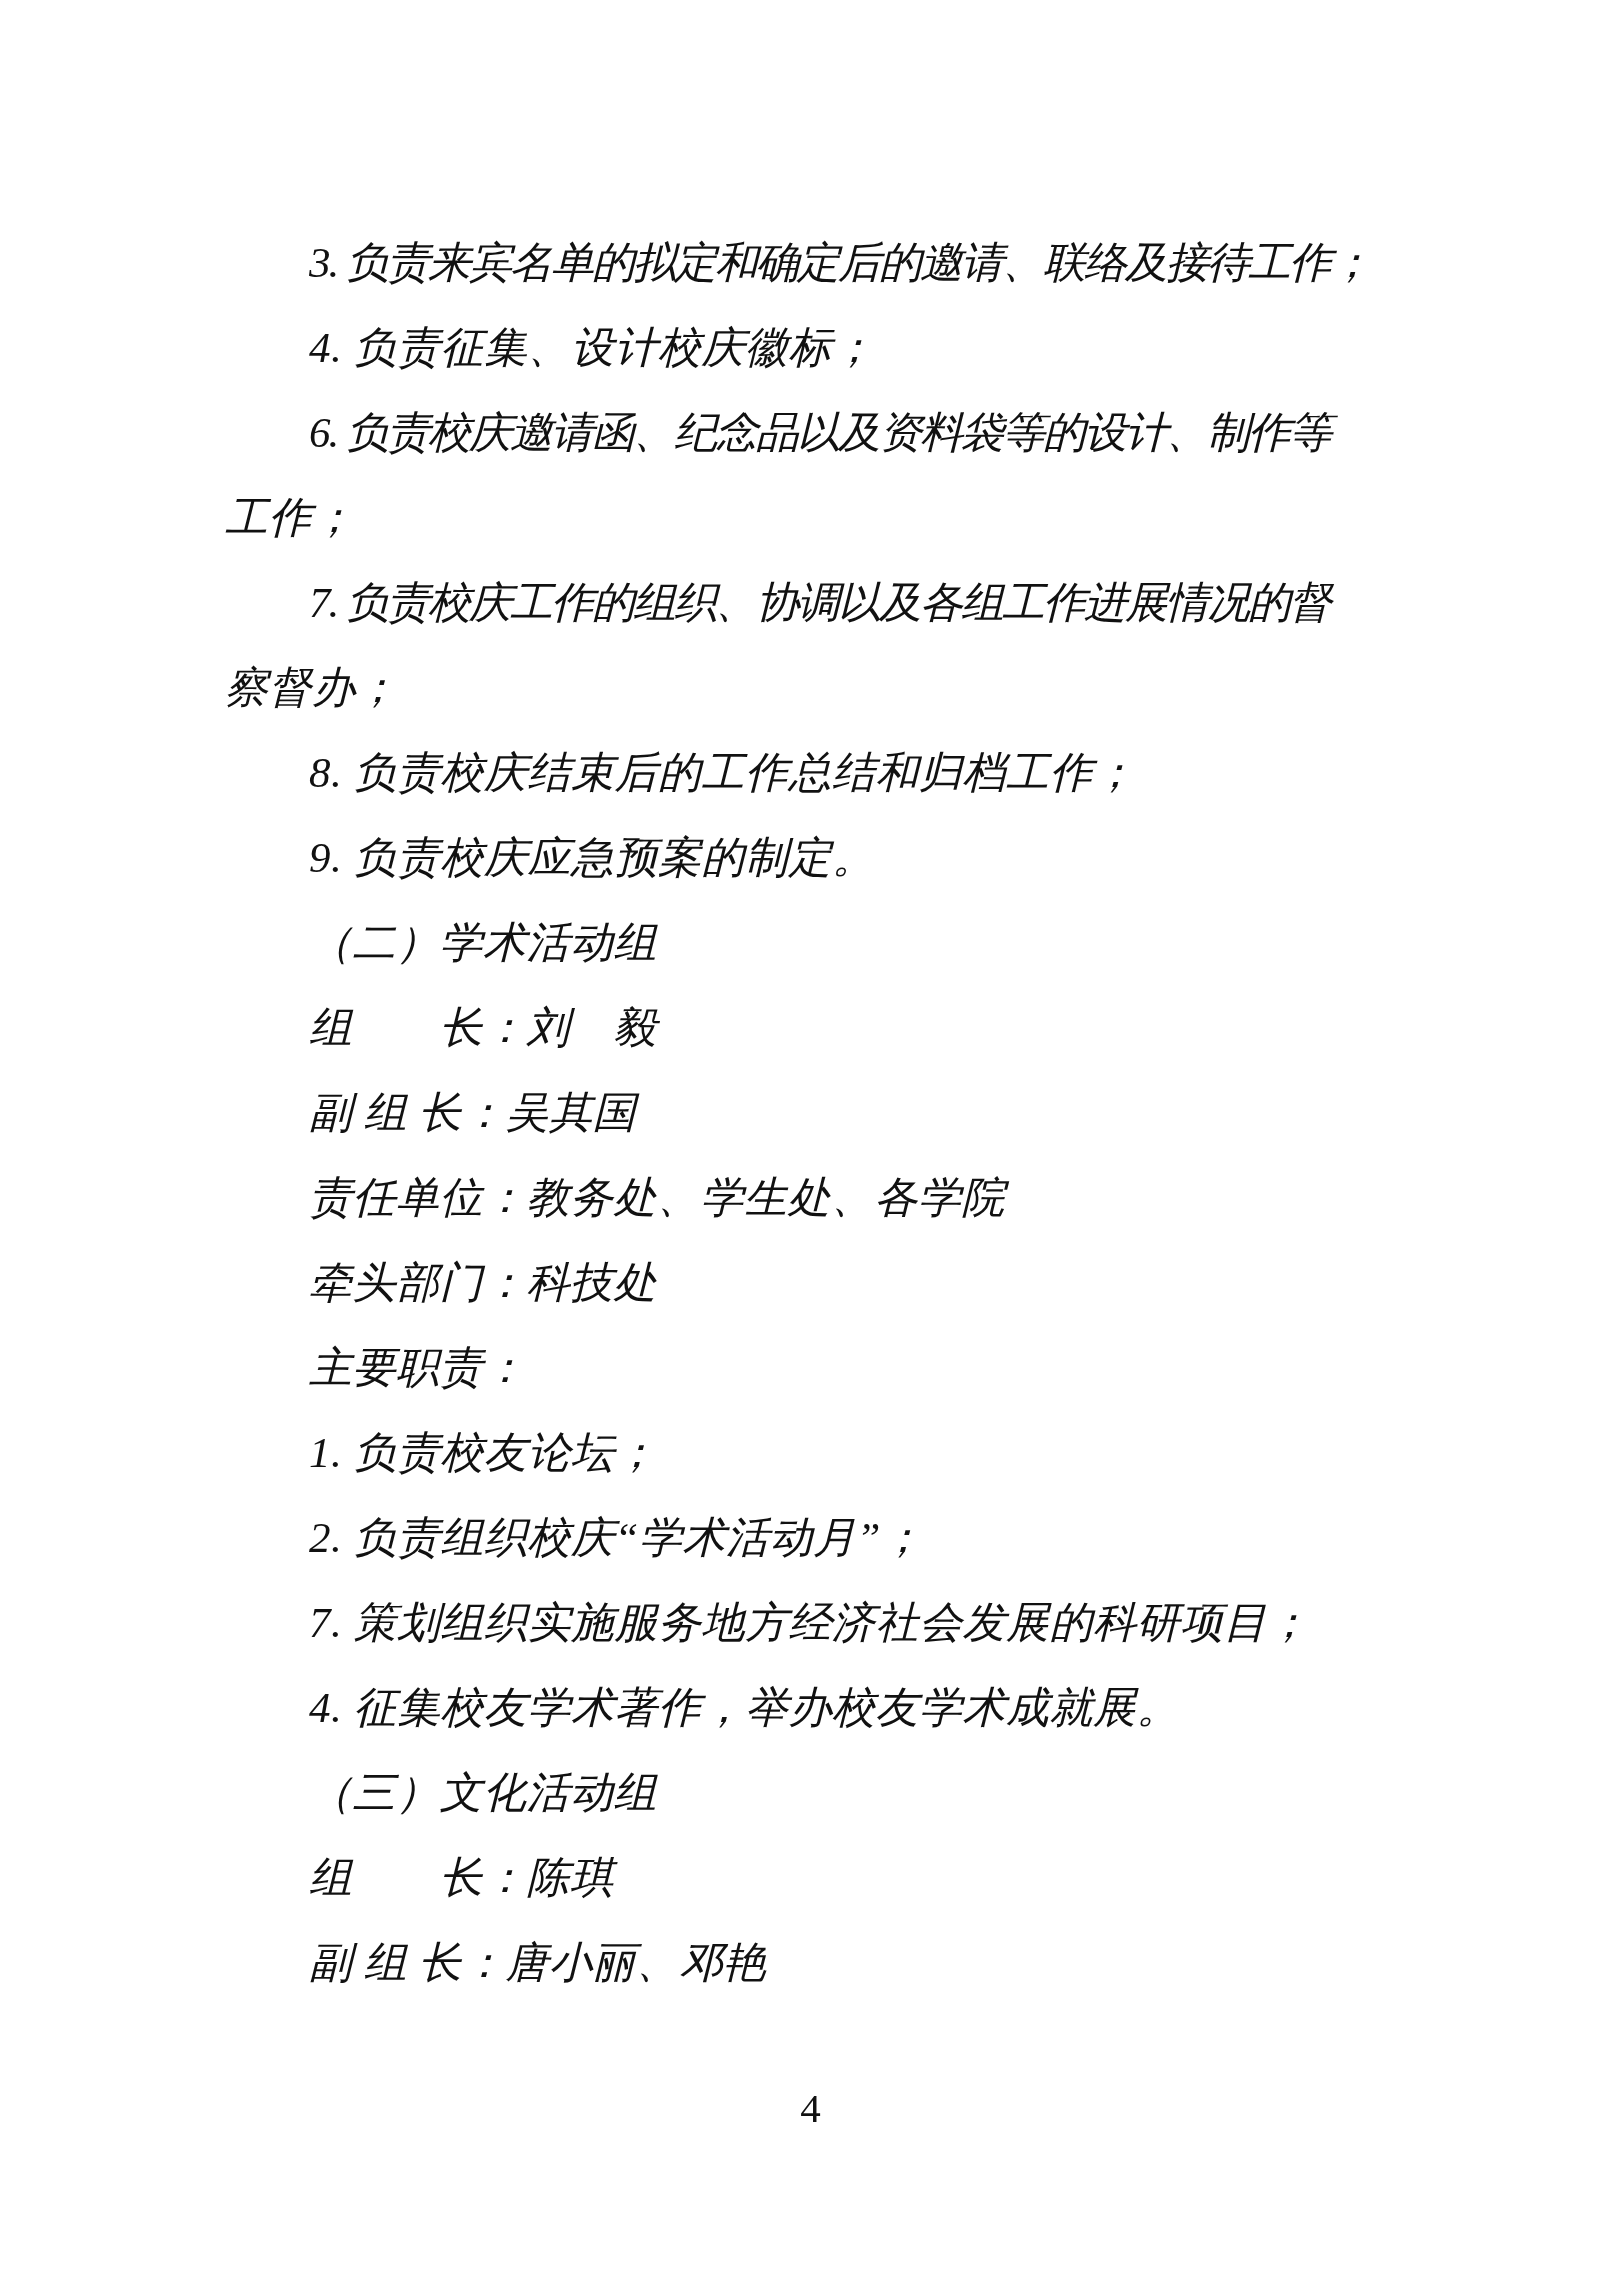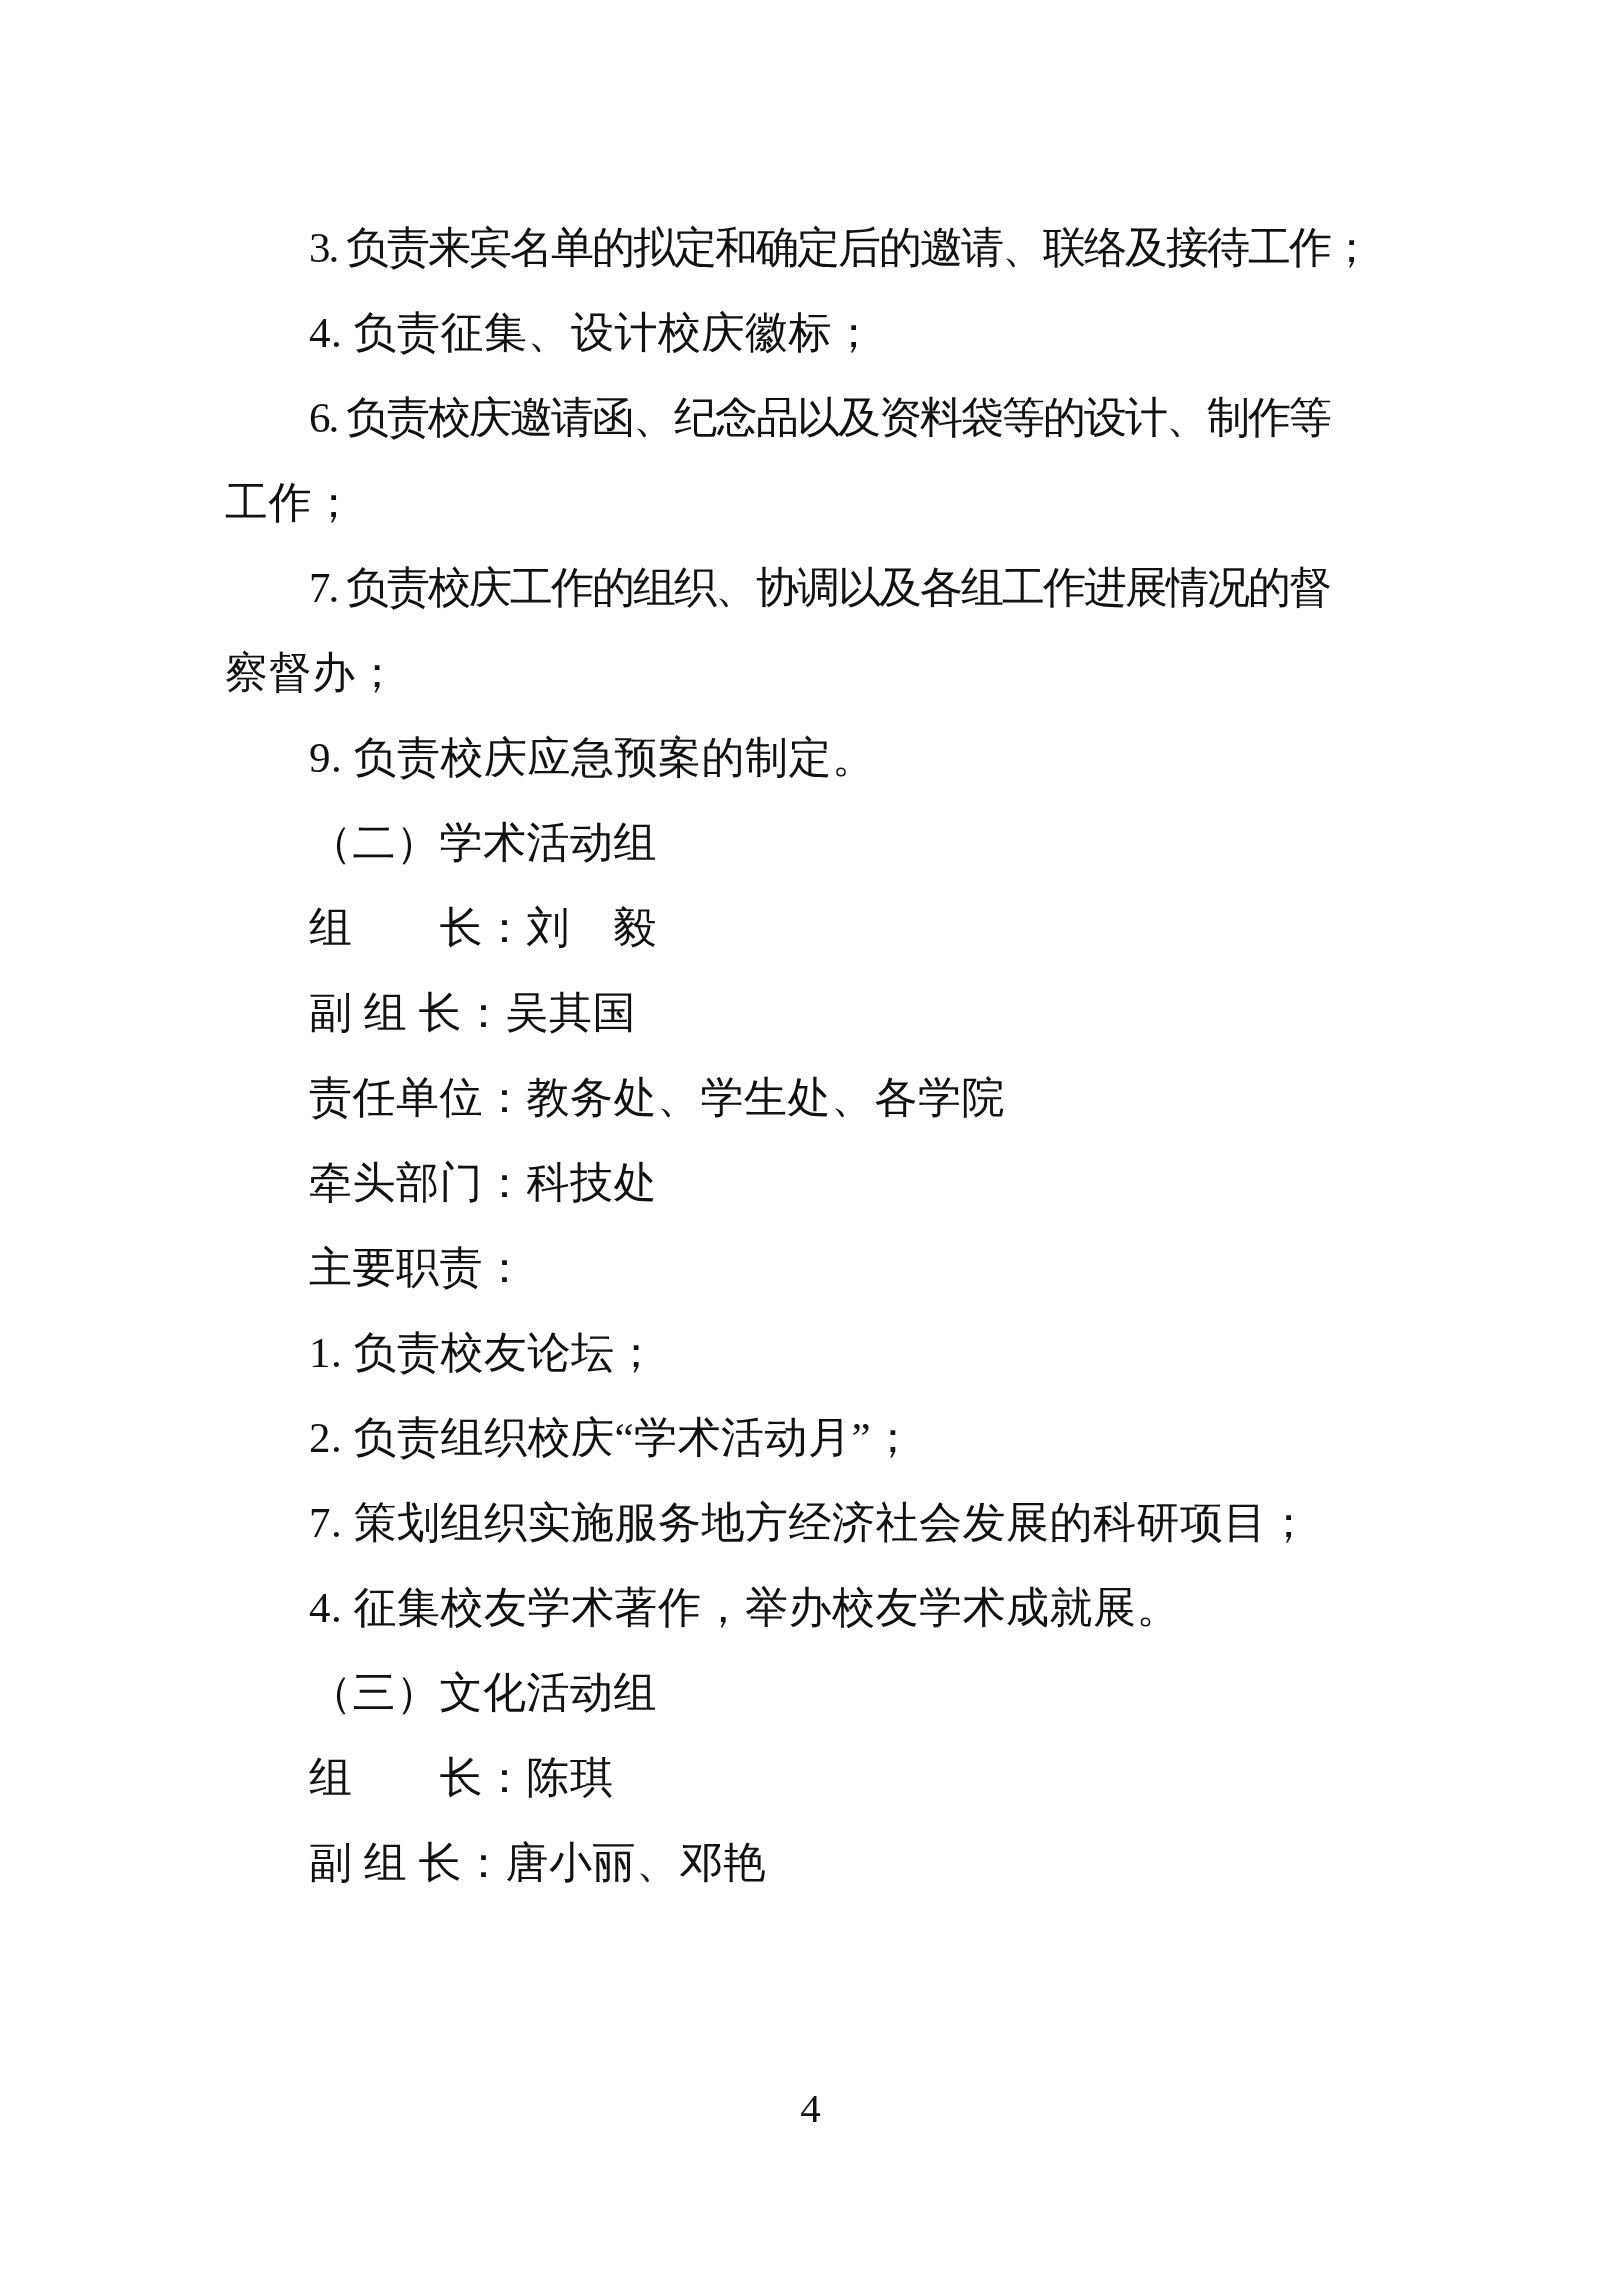--- a/index.html
+++ b/index.html
@@ -13,22 +13,23 @@
     height: 2293px;
     background: #ffffff;
     color: #111111;
     font-family: "Liberation Serif", "DejaVu Serif", serif;
     overflow: hidden;
     margin: 0 auto;
   }
   .text-block {
     position: absolute;
     left: 225px;
-    top: 205px;
+    top: 220px;
     width: 1172px;
+    font-style: italic;
   }
   .ln {
     height: 85px;
     line-height: 85px;
     font-size: 43px;
     white-space: nowrap;
     letter-spacing: 0.5px;
   }
   
   .ind { padding-left: 84px; }
@@ -51,20 +52,21 @@
 <body>
 
 <div class="page">
   <div class="text-block">
     <div class="ln ind full">3. 负责来宾名单的拟定和确定后的邀请、联络及接待工作；</div>
     <div class="ln ind">4. 负责征集、设计校庆徽标；</div>
     <div class="ln ind full">6. 负责校庆邀请函、纪念品以及资料袋等的设计、制作等</div>
     <div class="ln cont">工作；</div>
     <div class="ln ind full">7. 负责校庆工作的组织、协调以及各组工作进展情况的督</div>
     <div class="ln cont">察督办；</div>
+    <div class="ln ind">8. 负责校庆结束后的工作总结和归档工作；</div>
     <div class="ln ind">9. 负责校庆应急预案的制定。</div>
     <div class="ln ind">（二）学术活动组</div>
     <div class="ln ind">组　　长：刘　毅</div>
     <div class="ln ind">副 组 长：吴其国</div>
     <div class="ln ind">责任单位：教务处、学生处、各学院</div>
     <div class="ln ind">牵头部门：科技处</div>
     <div class="ln ind">主要职责：</div>
     <div class="ln ind">1. 负责校友论坛；</div>
     <div class="ln ind">2. 负责组织校庆“学术活动月”；</div>
     <div class="ln ind">7. 策划组织实施服务地方经济社会发展的科研项目；</div>

